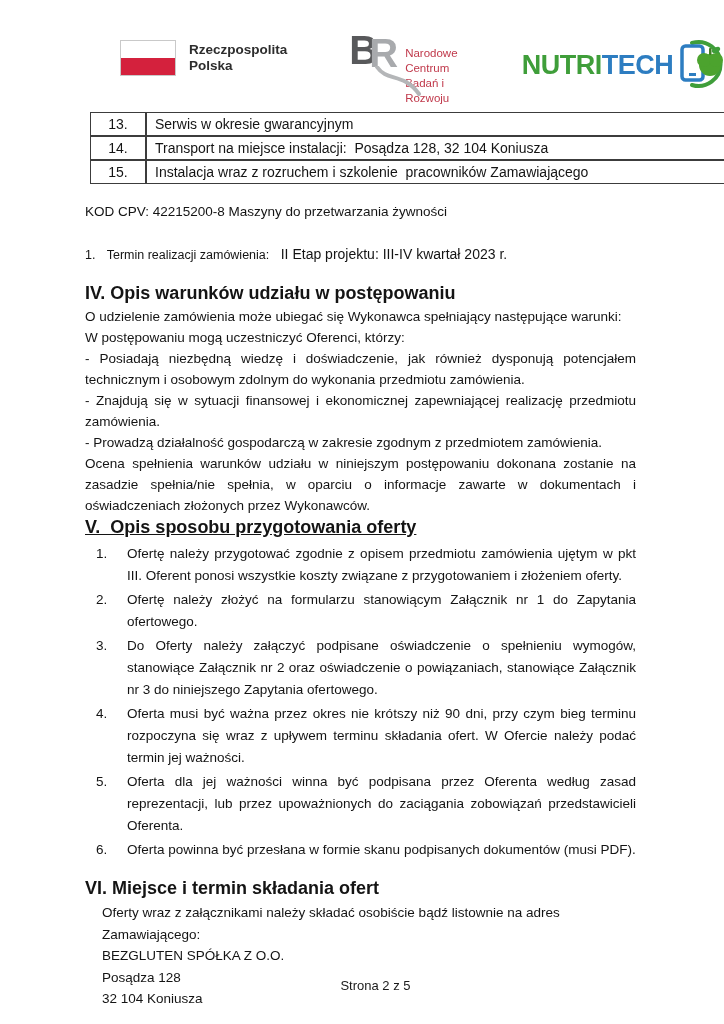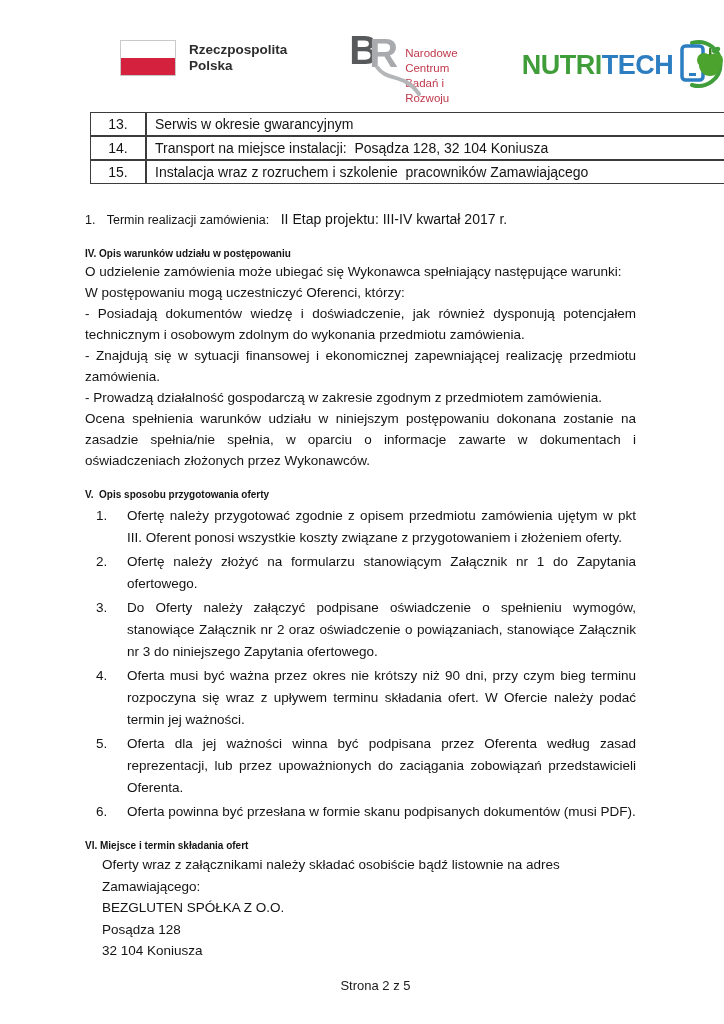--- a/index.html
+++ b/index.html
@@ -30,24 +30,24 @@
   
   table.items { border-collapse:separate; border-spacing:0; margin-left:5px; width:636px; font-size:14px; }
   table.items td { border:1px solid #3c3c3c; padding:3px 8px; height:23px; white-space:pre-wrap; }
   td.num { width:56px; text-align:center; }
   
   .cpv { margin-top:20px; font-size:13.5px; }
   .termin { margin-top:27px; font-size:12.5px; }
   .termin .t-num { margin-right:8px; }
   .termin .t-label { margin-right:8px; }
   .termin .t-value { font-size:14px; }
-  .heading { font-weight:bold; font-size:10px; white-space:pre-wrap; }
+  .heading { font-weight:bold; font-size:18px; white-space:pre-wrap; }
   .h-iv { margin-top:21px; margin-bottom:2px; }
   .para { font-size:13.5px; line-height:21px; text-align:justify; }
-  .h-v { margin-top:18px; margin-bottom:5px; }
+  .h-v { margin-top:1px; margin-bottom:5px;text-decoration:underline; }
   .vlist-item { display:flex; margin-bottom:2px; }
   .vnum { width:31px; flex:none; margin-left:11px; font-size:13.5px; line-height:21px; }
   .vtext { flex:1; font-size:13.5px; line-height:22px; text-align:justify; }
   .h-vi { margin-top:17px; margin-bottom:3px; }
   .indent-body { margin-left:17px; font-size:13.5px; line-height:21.5px; }
   
   .footer { position:absolute; left:0; right:0; top:978px; text-align:center; font-size:13px; color:#1a1a1a;padding-left:27px; }
 </style>
 </head>
 <body>
@@ -108,31 +108,32 @@
         <td class="num">14.</td>
         <td>Transport na miejsce instalacji:  Posądza 128, 32 104 Koniusza</td>
       </tr>
       <tr>
         <td class="num">15.</td>
         <td>Instalacja wraz z rozruchem i szkolenie  pracowników Zamawiającego</td>
       </tr>
     </tbody>
   </table>
 
+  <div class="cpv">KOD CPV: 42215200-8 Maszyny do przetwarzania żywności</div>
 
   <div class="termin">
     <span class="t-num">1.</span>
     <span class="t-label">Termin realizacji zamówienia:</span>
-    <span class="t-value">II Etap projektu: III-IV kwartał 2017 r.</span>
+    <span class="t-value">II Etap projektu: III-IV kwartał 2023 r.</span>
   </div>
 
   <div class="heading h-iv">IV. Opis warunków udziału w postępowaniu</div>
   <div class="para">O udzielenie zamówienia może ubiegać się Wykonawca spełniający następujące warunki:</div>
   <div class="para">W postępowaniu mogą uczestniczyć Oferenci, którzy:</div>
-  <div class="para">- Posiadają dokumentów wiedzę i doświadczenie, jak również dysponują potencjałem technicznym i osobowym zdolnym do wykonania przedmiotu zamówienia.</div>
+  <div class="para">- Posiadają niezbędną wiedzę i doświadczenie, jak również dysponują potencjałem technicznym i osobowym zdolnym do wykonania przedmiotu zamówienia.</div>
   <div class="para">- Znajdują się w sytuacji finansowej i ekonomicznej zapewniającej realizację przedmiotu zamówienia.</div>
   <div class="para">- Prowadzą działalność gospodarczą w zakresie zgodnym z przedmiotem zamówienia.</div>
   <div class="para">Ocena spełnienia warunków udziału w niniejszym postępowaniu dokonana zostanie na zasadzie spełnia/nie spełnia, w oparciu o informacje zawarte w dokumentach i oświadczeniach złożonych przez Wykonawców.</div>
 
   <div class="heading h-v">V.  Opis sposobu przygotowania oferty</div>
   <div class="vlist">
     <div class="vlist-item">
       <span class="vnum">1.</span>
       <div class="vtext">Ofertę należy przygotować zgodnie z opisem przedmiotu zamówienia ujętym w pkt III. Oferent ponosi wszystkie koszty związane z przygotowaniem i złożeniem oferty.</div>
     </div>

